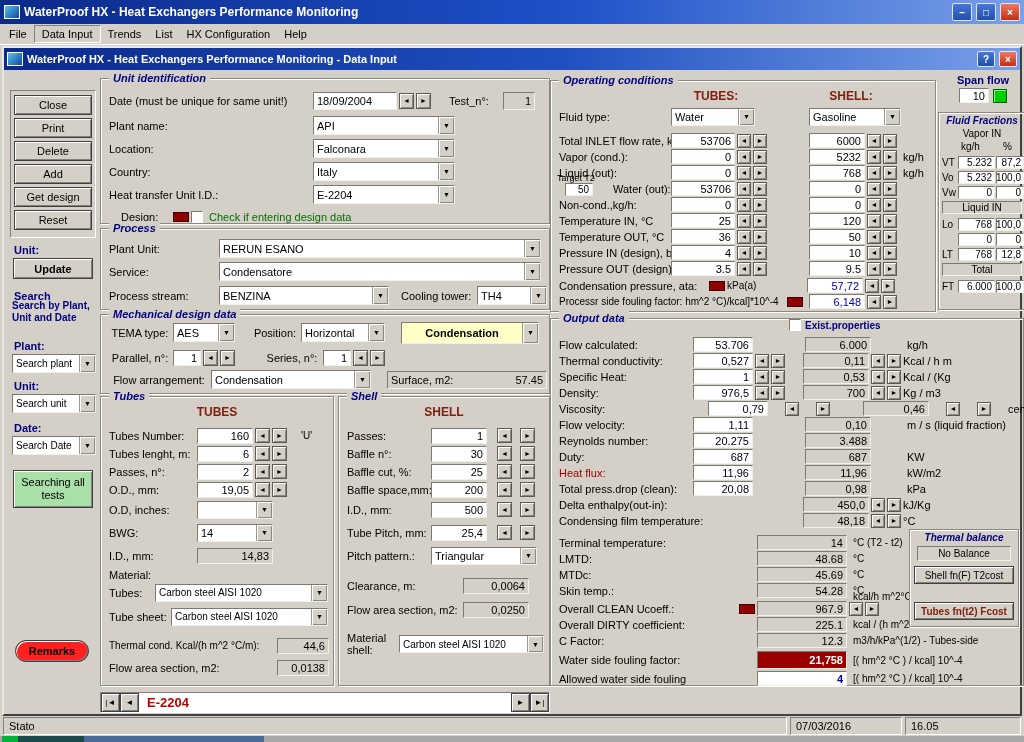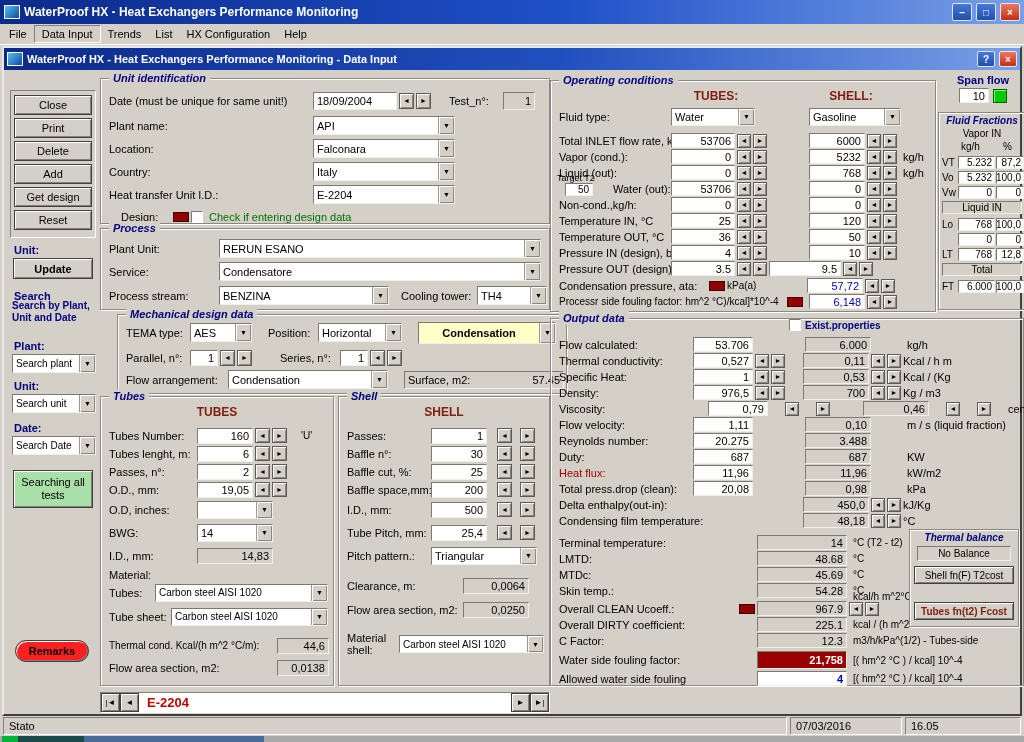--- a/index.html
+++ b/index.html
@@ -203,21 +203,21 @@
           <span class="ca">▼</span>
         </span>
         <span class="lbl" style="margin-left:10px;width:74px;flex:none;">Cooling tower:</span>
         <span class="combo" style="width:70px;flex:none;">
           <span class="cv">TH4</span>
           <span class="ca">▼</span>
         </span>
       </div>
     </div>
 
-    <div class="grp" style="left:113px;top:244px;width:450px;height:80px;">
+    <div class="grp" style="left:96px;top:244px;width:450px;height:80px;text-align:center;">
       <div class="gt">Mechanical design data</div>
       <div class="r" style="top:8px;">
         <span class="lbl" style="width:62px;flex:none;">TEMA type:</span>
         <span class="combo" style="width:62px;flex:none;">
           <span class="cv">AES</span>
           <span class="ca">▼</span>
         </span>
         <span class="lbl" style="margin-left:14px;width:48px;flex:none;">Position:</span>
         <span class="combo" style="width:84px;flex:none;">
           <span class="cv">Horizontal</span>
@@ -482,21 +482,21 @@
         <span class="tf num" style="margin-left:40px;width:56px;flex:none;">10</span>
         <span class="sb">◄</span>
           <span class="sb">►</span>
         <span class="lbl" style="margin-left:4px;"></span>
       </div>
       <div class="orow" style="top:180px;">
         <span class="lbl" style="width:110px;flex:none;">Pressure OUT (design), bar</span>
         <span class="tf num" style="width:64px;flex:none;">3.5</span>
         <span class="sb">◄</span>
           <span class="sb">►</span>
-        <span class="tf num" style="width:72px;flex:none;">9.5</span>
+        <span class="tf num" style="margin-left:40px;width:56px;flex:none;">9.5</span>
         <span class="sb">◄</span>
           <span class="sb">►</span>
         <span class="lbl" style="margin-left:4px;"></span>
       </div>
       <div class="orow" style="top:197px;">
         <span class="lbl" style="width:148px;flex:none;">Condensation  pressure, ata:</span>
         <span class="mblk"></span>
         <span class="lbl s10" style="width:38px;flex:none;">kPa(a)</span>
         <span class="tf num bluetxt" style="margin-left:40px;width:56px;flex:none;">57,72</span>
         <span class="sb">◄</span>

